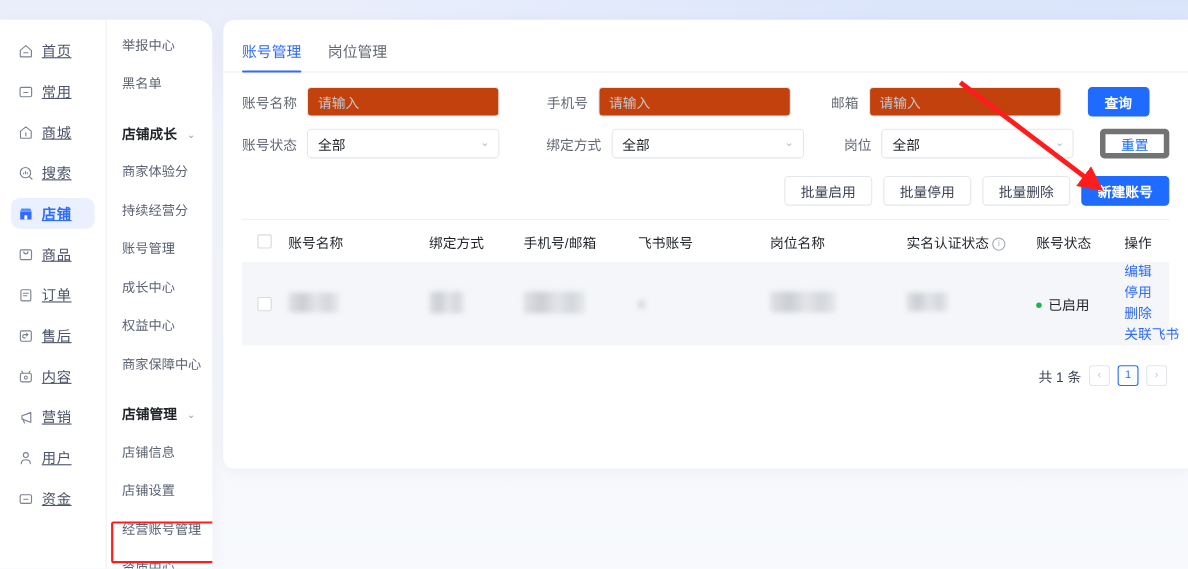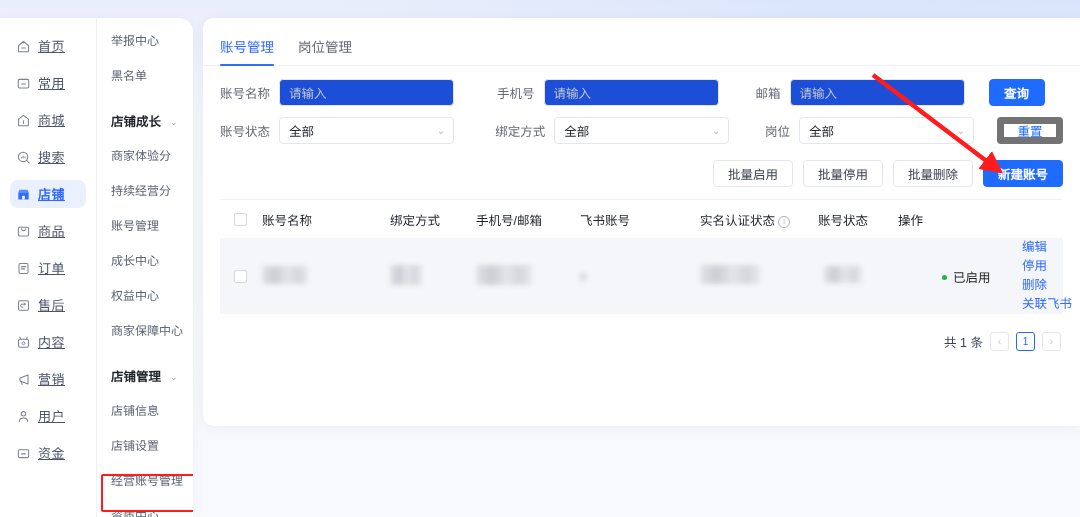--- a/index.html
+++ b/index.html
@@ -172,21 +172,21 @@
   .f-label {
     font-size: 12.5px;
     color: #646a76;
     white-space: nowrap;
   }
   .f-input {
     width: 175px;
     height: 27px;
     border: 1px solid #e3e6eb;
     border-radius: 4px;
-    background: #1d4ed8;
+    background: #c2410c;
     box-sizing: border-box;
     display: flex;
     align-items: center;
     padding: 0 9px;
     font-size: 12.5px;
     color: #c3c7ce;
     cursor: text;
   }
   .f-select {
     width: 175px;
@@ -222,21 +222,21 @@
   }
   .btn-primary {
     background: #1f6bff;
     color: #ffffff;
     border: 1px solid #1f6bff;
     font-weight: bold;
   }
   .btn-ghost {
     background: #ffffff;
     color: #1f6bff;
-    border: 7px solid #737373;
+    border: 5px solid #737373;
   }
   .btn-default {
     background: #ffffff;
     color: #3c4352;
     border: 1px solid #e3e6eb;
   }
   #action-bar {
     display: flex;
     justify-content: flex-end;
     gap: 10px;
@@ -585,20 +585,21 @@
   <div id="table-wrap">
 
     <div class="t-head">
       <div class="col-check">
         <span class="checkbox"></span>
       </div>
       <div class="col-name">账号名称</div>
       <div class="col-bind">绑定方式</div>
       <div class="col-contact">手机号/邮箱</div>
       <div class="col-feishu">飞书账号</div>
+      <div class="col-post">岗位名称</div>
       <div class="col-auth">
         <span>实名认证状态</span><span class="info-mark">i</span>
       </div>
       <div class="col-status">账号状态</div>
       <div class="col-ops">操作</div>
     </div>
 
     <div class="t-row">
       <div class="col-check">
         <span class="checkbox"></span>

